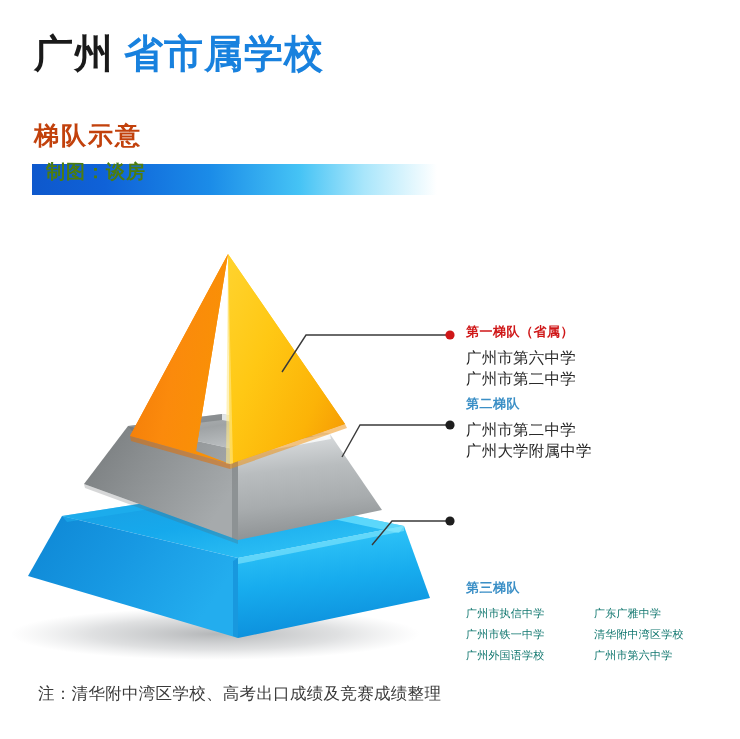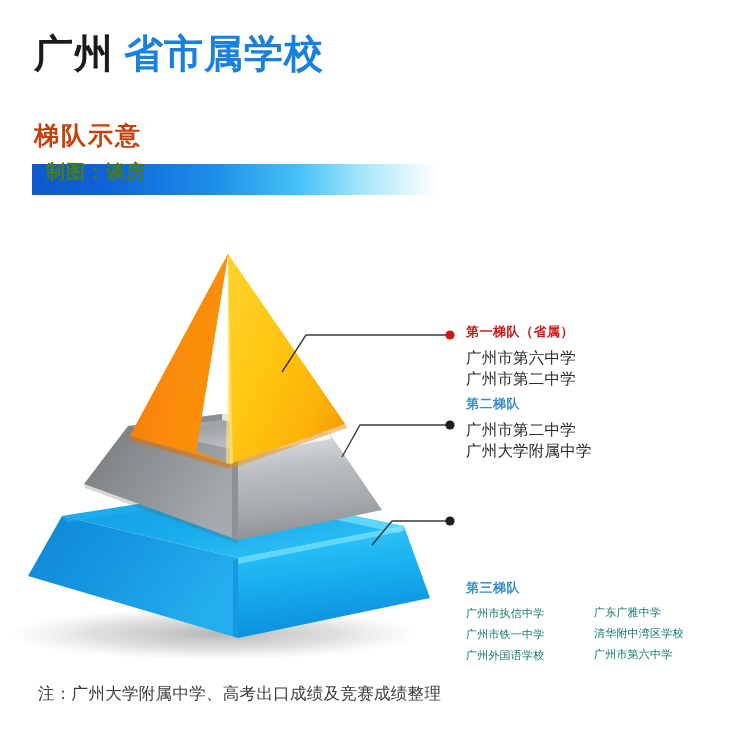--- a/index.html
+++ b/index.html
@@ -124,21 +124,21 @@
   }
   .school-row {
     display: flex;
     font-size: 11px;
     line-height: 21px;
     color: #0f766e;
     white-space: nowrap;
     letter-spacing: 0.2px;
   }
   .school-row .c1 { width: 128px; flex: 0 0 128px; }
-  .school-row .c2 { flex: 0 0 auto; font-family: Liberation Mono, monospace; }
+  .school-row .c2 { flex: 0 0 auto; }
 
   #tier1 { top: 320px; }
   #tier2 { top: 392px; }
   #tier3 { top: 536px; margin-top: 40px; }
 
   
   .footnote {
     position: absolute;
     left: 38px;
     top: 682px;
@@ -318,13 +318,13 @@
       <span class="c1">广州市铁一中学</span>
       <span class="c2">清华附中湾区学校</span>
     </div>
     <div class="school-row">
       <span class="c1">广州外国语学校</span>
       <span class="c2">广州市第六中学</span>
     </div>
   </div>
 </div>
 
-<div class="footnote">注：广州大学附属中学、高考出口成绩及竞赛成绩整理</div>
+<div class="footnote">注：清华附中湾区学校、高考出口成绩及竞赛成绩整理</div>
 
 </body></html>

